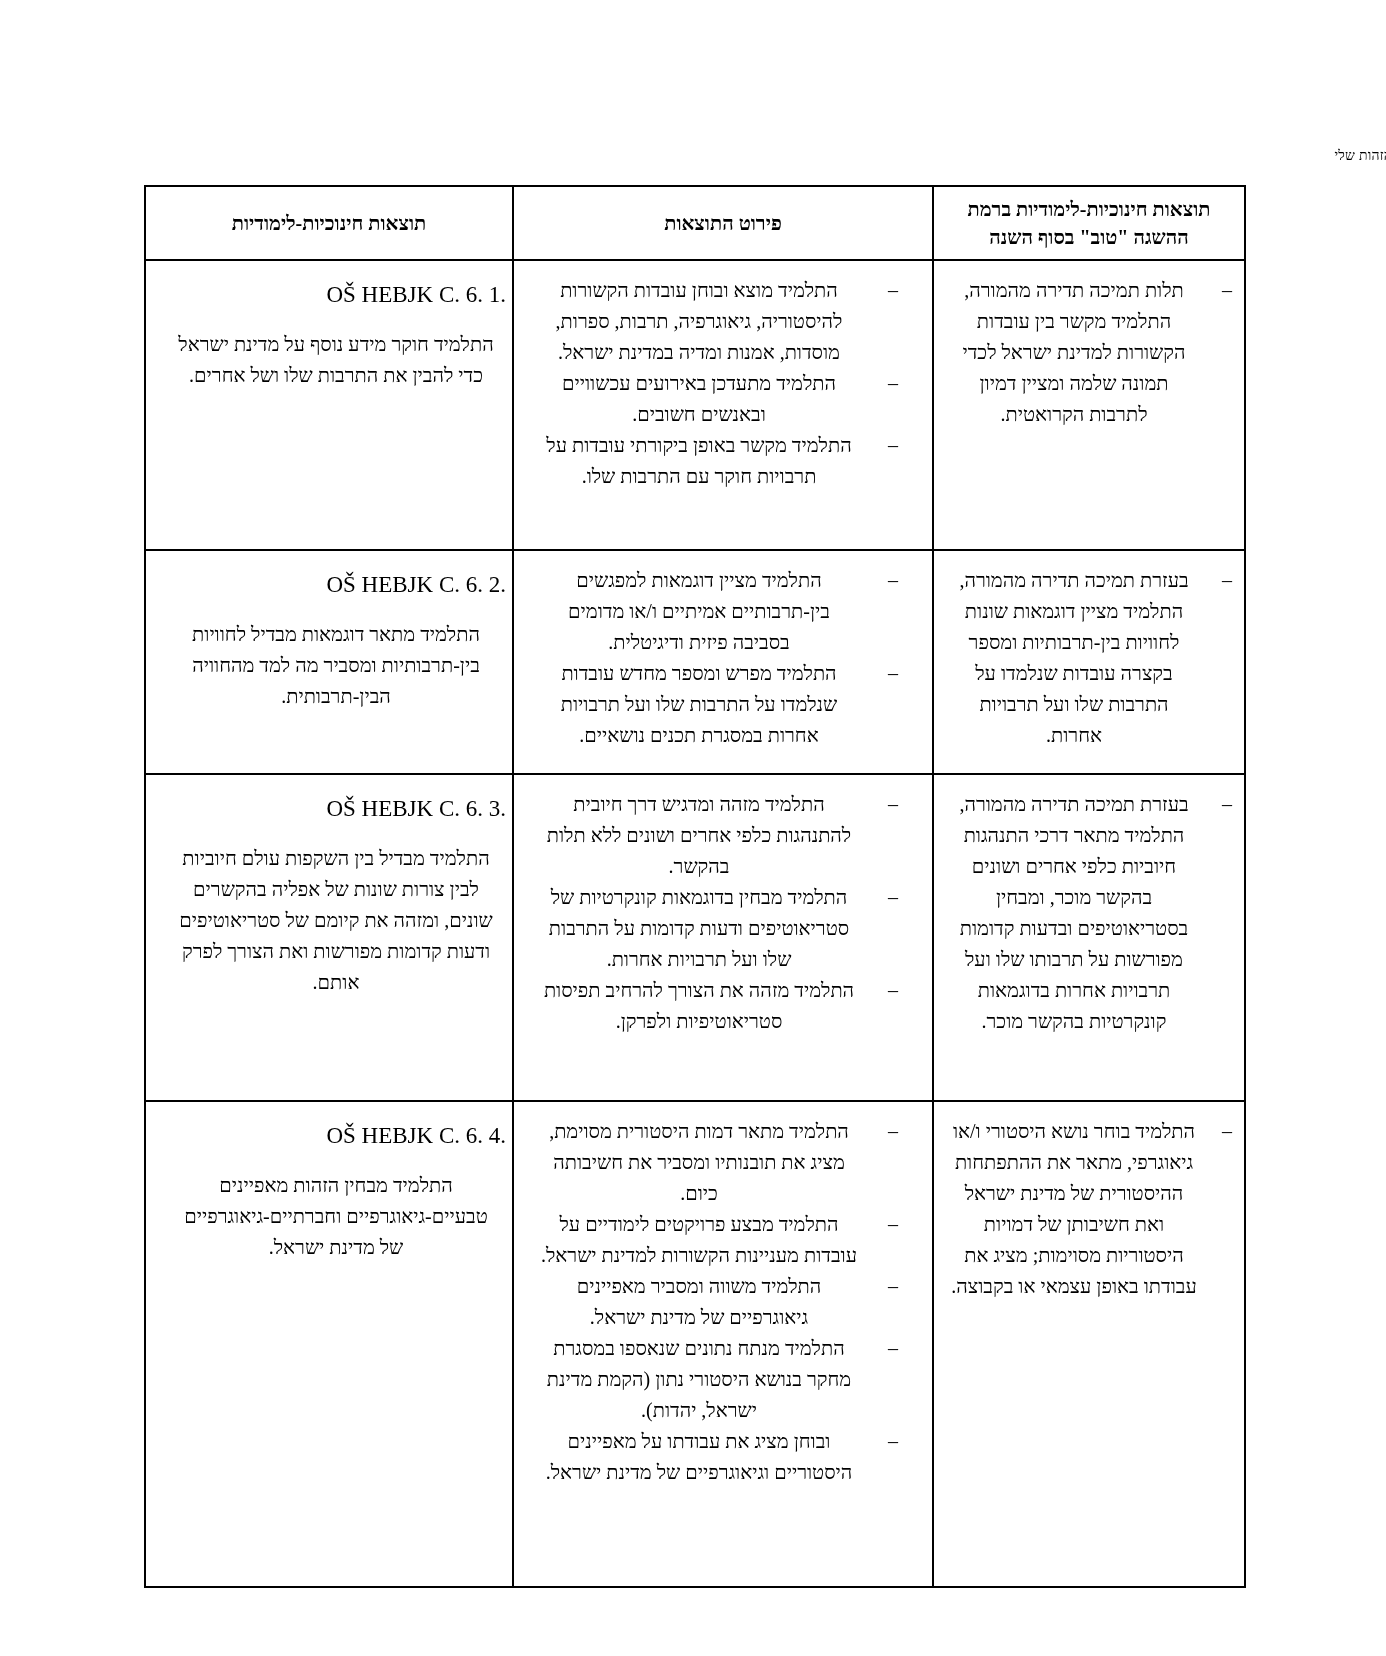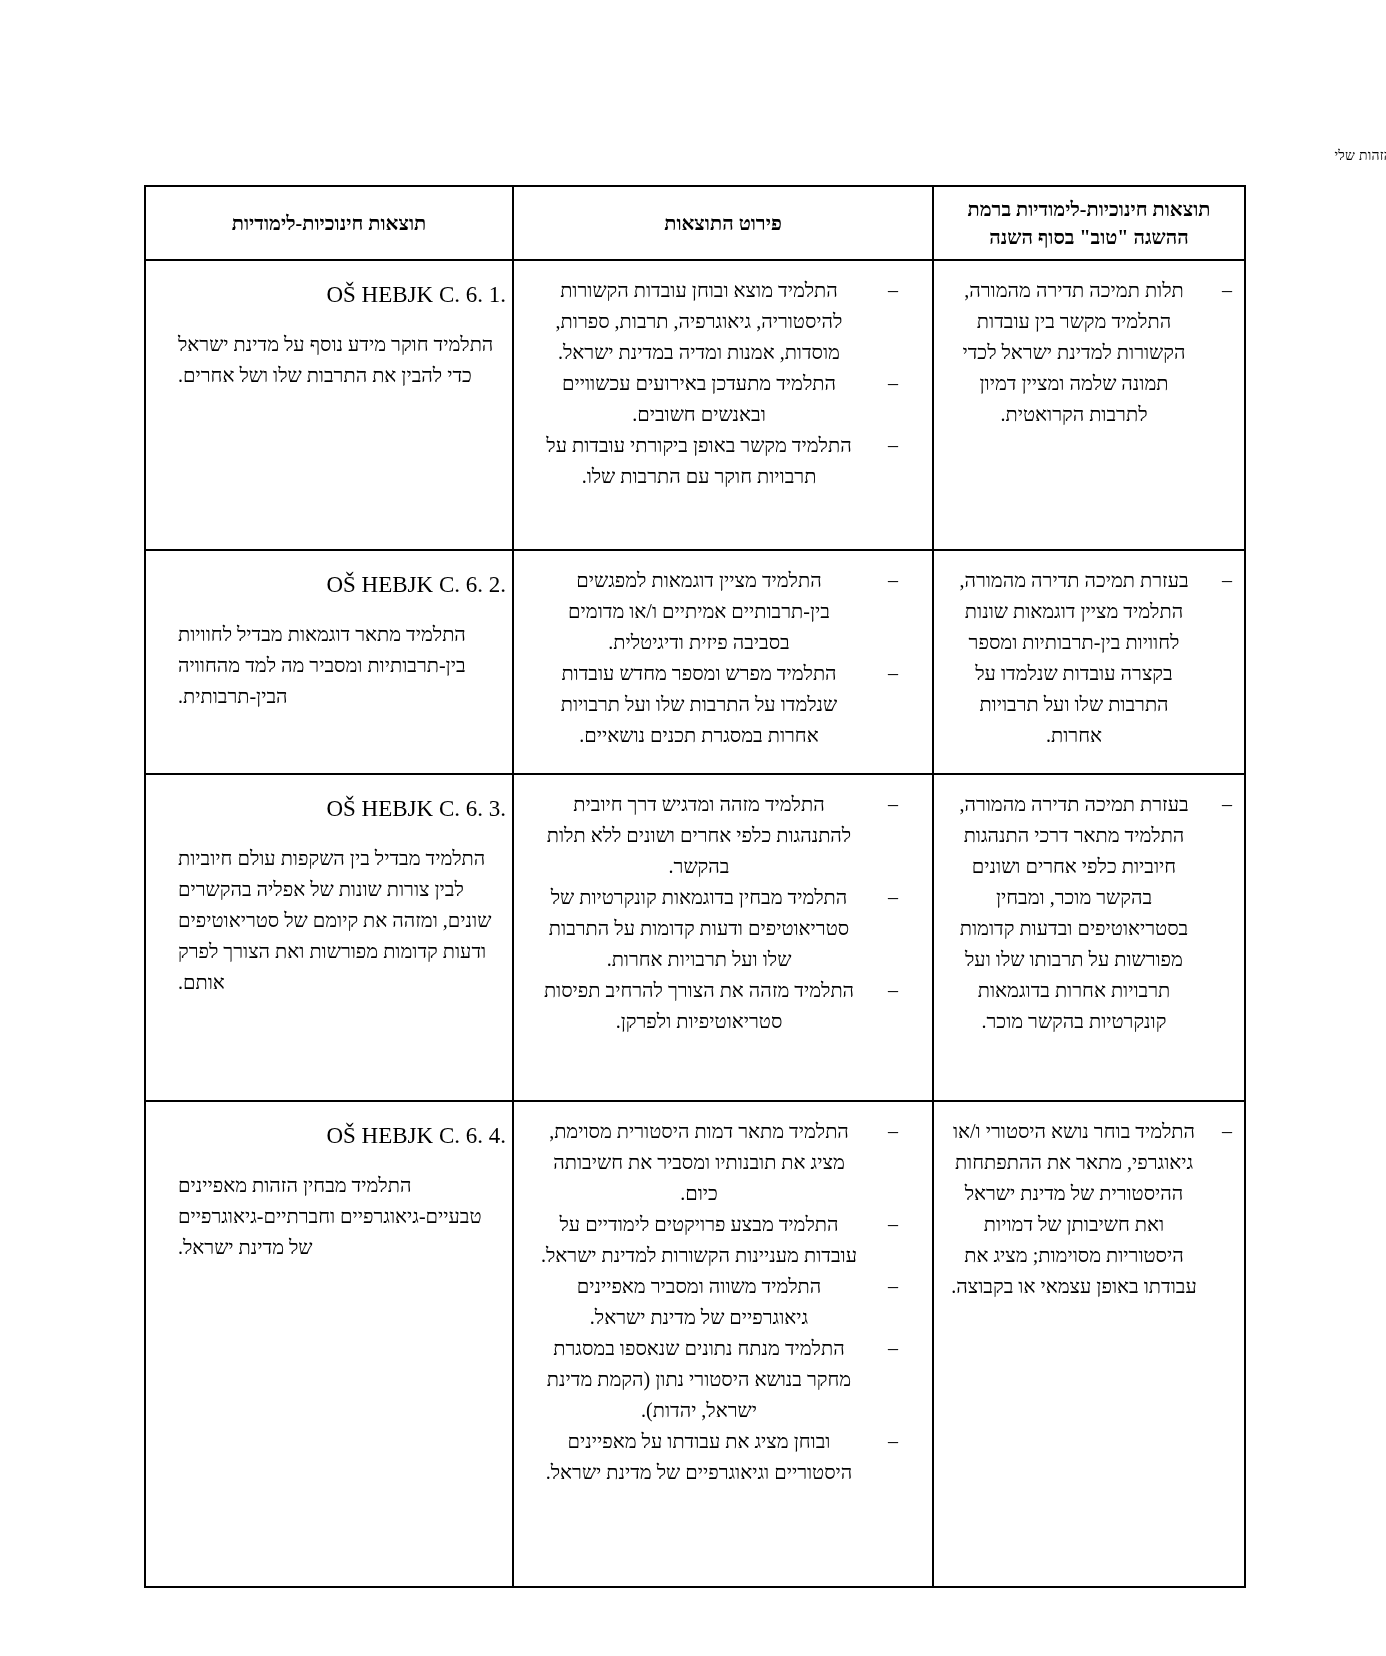--- a/index.html
+++ b/index.html
@@ -65,21 +65,21 @@
   .code {
     direction: ltr;
     text-align: right;
     font-size: 23px;
     padding-left: 16px;
     margin: 2px 0 16px 0;
     white-space: nowrap;
   }
   .outcome-desc {
     margin: 0;
-    text-align: left;
+    text-align: center;
     padding: 0 12px 0 26px;
   }
 </style>
 </head>
 <body>
 
 <div class="page">
 
   <div class="doc-title">C. הזהות שלי</div>
 

